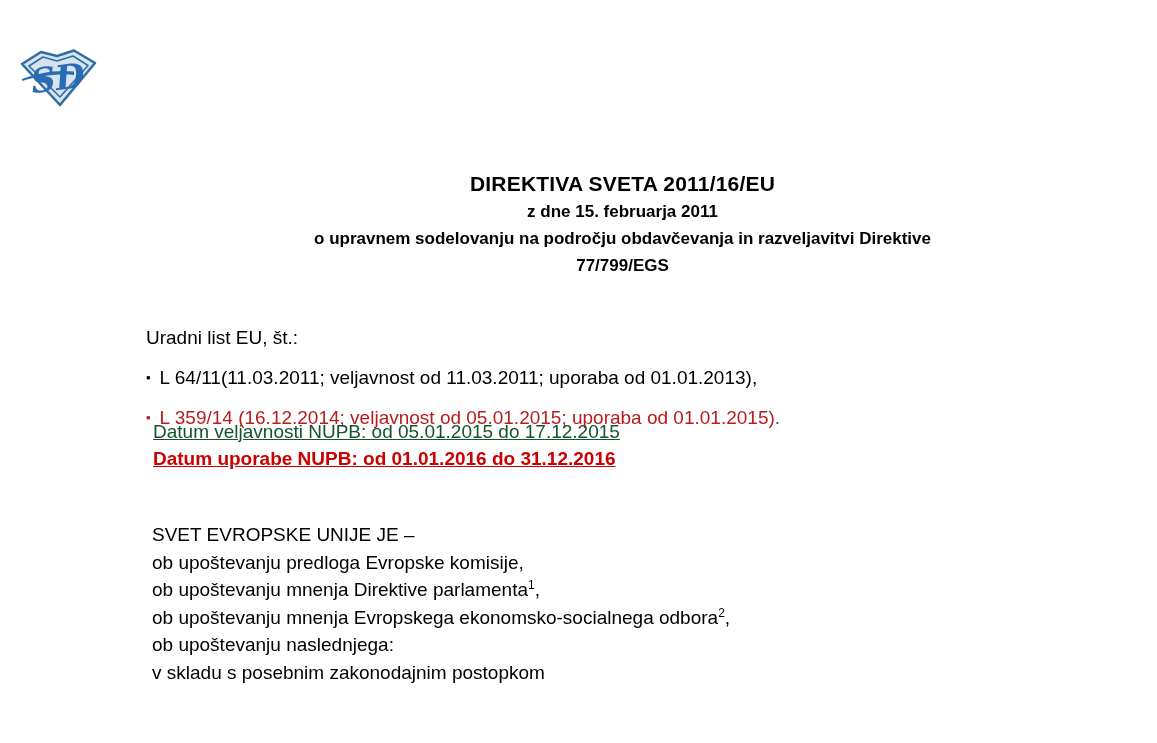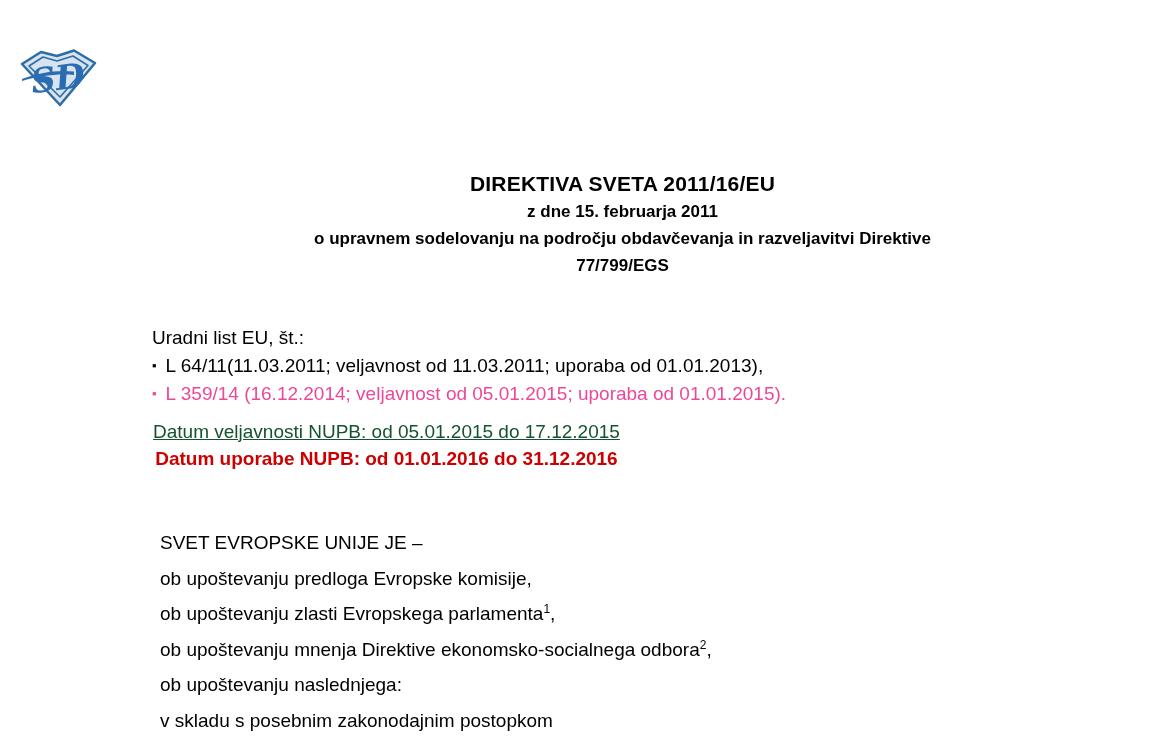--- a/index.html
+++ b/index.html
@@ -49,62 +49,62 @@
   }
   .title-ref {
     font-size: 19px;
     font-weight: 400;
     line-height: 27px;
   }
 
   
   .gazette {
     position: absolute;
-    left: 152px;
+    left: 146px;
     top: 324px;
     font-size: 19px;
     line-height: 28px;
   }
-  .bullet-line { white-space: nowrap; }
+  .bullet-line { white-space: nowrap; margin-top: 12px; }
   .bullet {
     display: inline-block;
     font-size: 13px;
     vertical-align: 2px;
     margin-right: 9px;
   }
-  .red-text { color: #ec4899; }
+  .red-text { color: #b91c1c; }
 
   
   .validity {
     position: absolute;
     left: 153px;
     top: 418px;
     font-size: 19px;
     line-height: 27px;
   }
   .validity-effective {
     color: #14532d;
     text-decoration: underline;
   }
   .validity-applies {
     color: #cc0000;
     font-weight: 700;
-    text-align: center;
+    text-decoration: underline;
   }
 
   
   .body-block {
     position: absolute;
     left: 128px;
     top: 521px;
     width: 892px;
     font-size: 19px;
     line-height: 27.5px;
   }
-  .para { margin: 8px; }
+  .para { margin: 0; }
   .indent { text-indent: 24px; }
   .line-justified {
     display: block;
     text-align: justify;
     text-align-last: justify;
     text-indent: 24px;
   }
   .line-plain { display: block; }
   .para sup {
     font-size: 12px;
@@ -145,22 +145,22 @@
 
   <section class="validity">
     <div class="validity-effective">Datum veljavnosti NUPB: od 05.01.2015 do 17.12.2015</div>
     <div class="validity-applies">Datum uporabe NUPB: od 01.01.2016 do 31.12.2016</div>
   </section>
 
   <section class="body-block">
     <p class="para indent">SVET EVROPSKE UNIJE JE –</p>
     <p class="para indent">ob upoštevanju predloga Evropske komisije,</p>
     <p class="para indent">
-      <span>ob upoštevanju zlasti Evropskega parlamenta</span><sup>1</sup><span>,</span>
+      <span>ob upoštevanju mnenja Direktive parlamenta</span><sup>1</sup><span>,</span>
     </p>
     <p class="para indent">
-      <span>ob upoštevanju mnenja Direktive ekonomsko-socialnega odbora</span><sup>2</sup><span>,</span>
+      <span>ob upoštevanju mnenja Evropskega ekonomsko-socialnega odbora</span><sup>2</sup><span>,</span>
     </p>
     <p class="para indent">ob upoštevanju naslednjega:</p>
     <p class="para indent">v skladu s posebnim zakonodajnim postopkom</p>
   </section>
 
 </div>
 
 </body></html>

